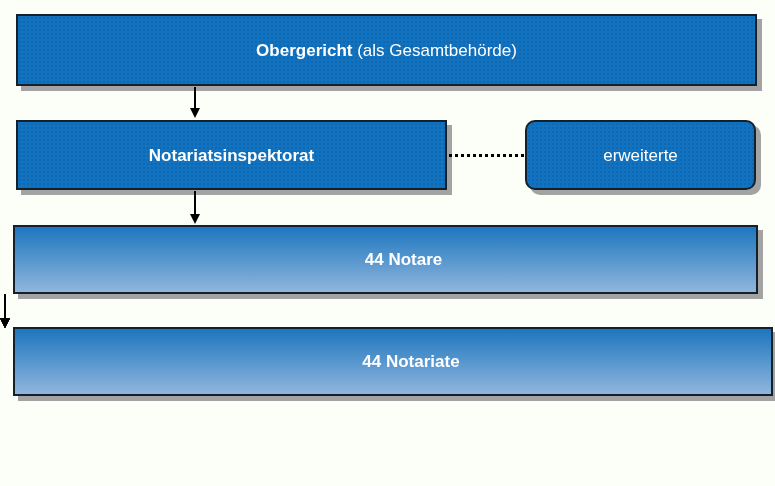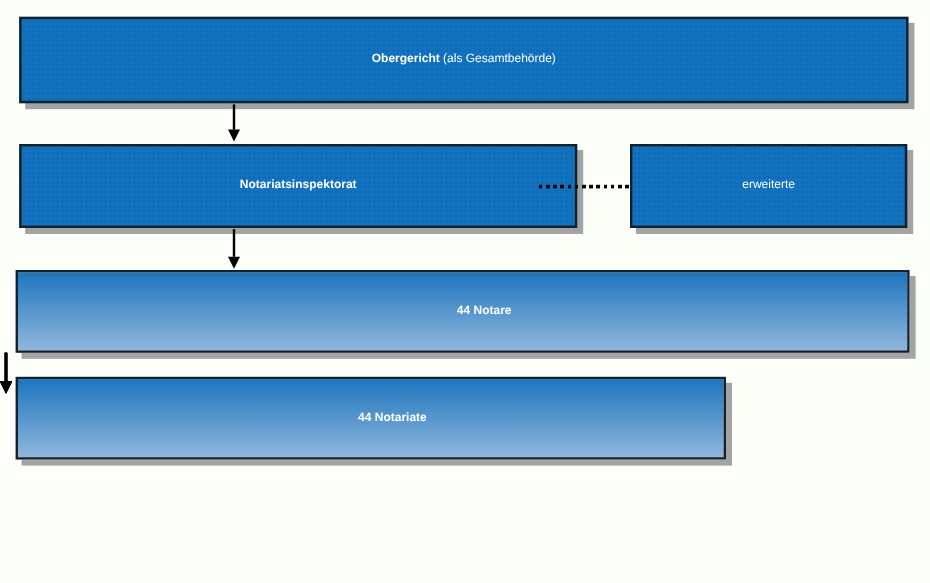--- a/index.html
+++ b/index.html
@@ -28,42 +28,42 @@
     position: absolute;
     box-sizing: border-box;
     border: 2px solid var(--box-border);
     box-shadow: 5px 5px 0 var(--shadow);
     color: var(--text);
     display: flex;
     flex-direction: row;
     align-items: center;
     justify-content: center;
     text-align: left;
-    font-size: 10px;
+    font-size: 17px;
     line-height: 1;
   }
   .node.solid {
     background-color: var(--box-fill);
     background-image: radial-gradient(rgba(0,0,60,0.10) 1px, transparent 1px);
     background-size: 4px 4px;
   }
   .node.gradient {
     background: linear-gradient(180deg, var(--gradient-top) 0%, var(--gradient-bottom) 100%);
     padding-left: 36px;
   }
   .bold { font-weight: bold; }
   .node .line { white-space: nowrap; }
   .gap12 { gap: 12px; }
   .gap14 { gap: 14px; }
 
   #box-obergericht { left: 16px; top: 14px; width: 741px; height: 72px; }
-  #box-inspektorat { left: 16px; top: 120px; width: 465px; height: 70px; }
-  #box-egl         { left: 525px; top: 120px; width: 231px; height: 70px; }
+  #box-inspektorat { left: 16px; top: 120px; width: 431px; height: 70px; }
+  #box-egl         { left: 525px; top: 120px; width: 231px; height: 70px; border-radius: 10px; }
   #box-notare      { left: 13px; top: 225px; width: 745px; height: 69px; }
-  #box-notariate   { left: 13px; top: 314px; width: 592px; height: 69px; }
+  #box-notariate   { left: 13px; top: 327px; width: 760px; height: 69px; }
 
   .arrow {
     position: absolute;
     width: 10px;
     display: flex;
     flex-direction: column;
     align-items: center;
   }
   .arrow .stem { width: 2px; background: var(--connector); }
   .arrow .head {

